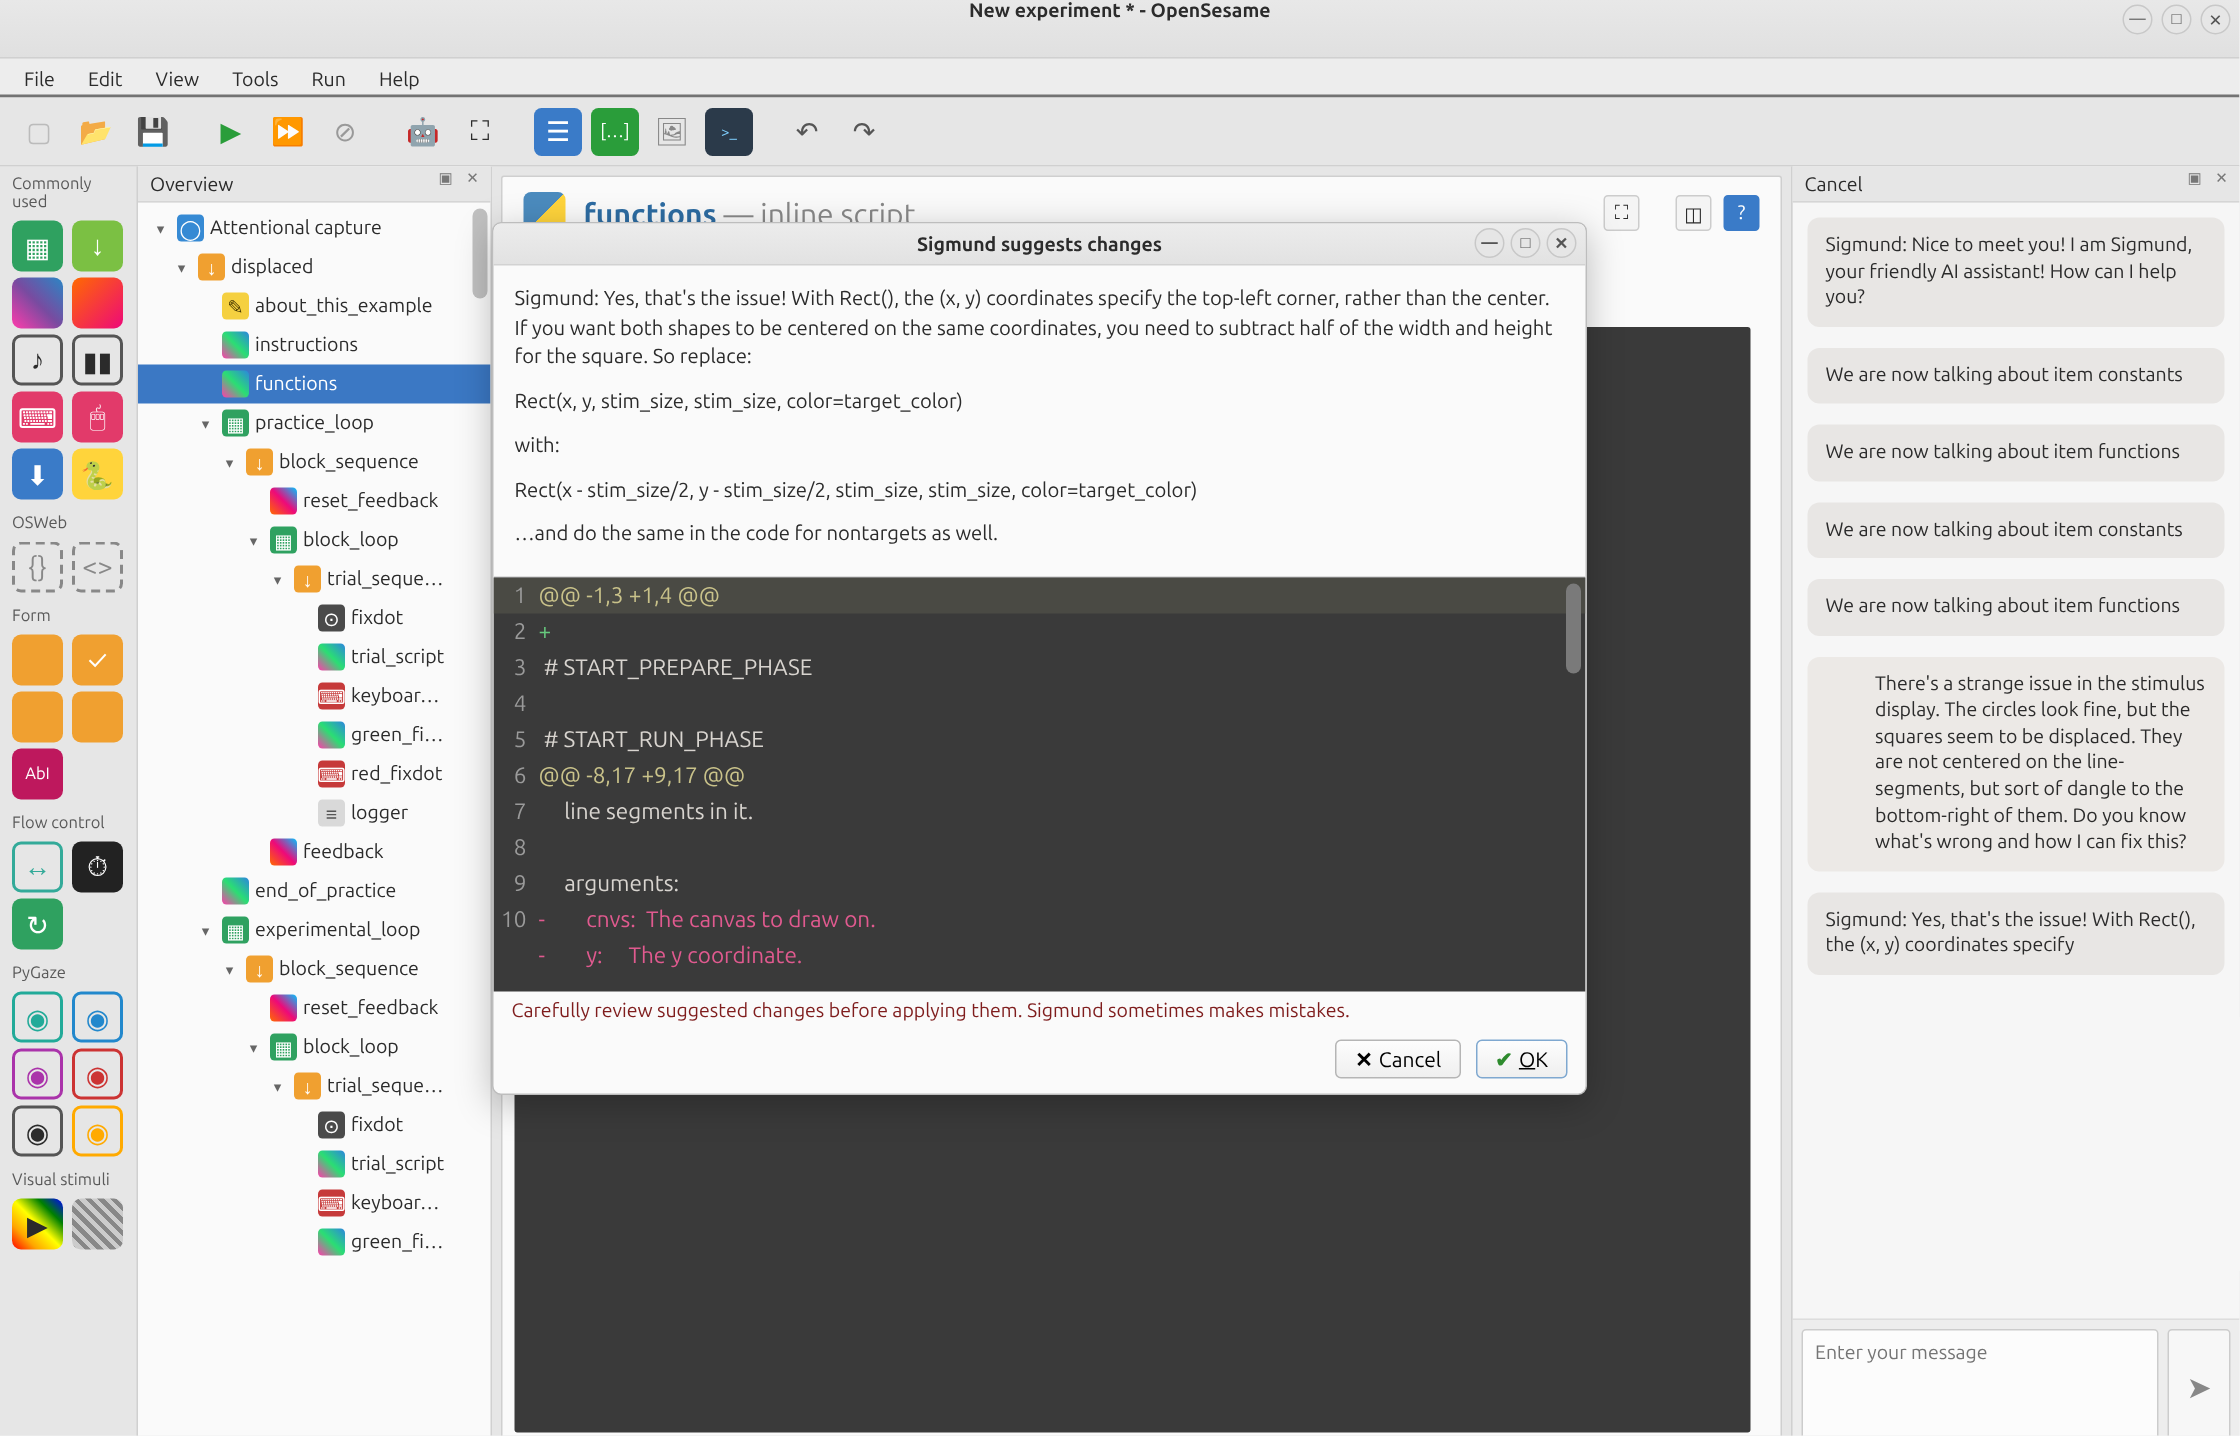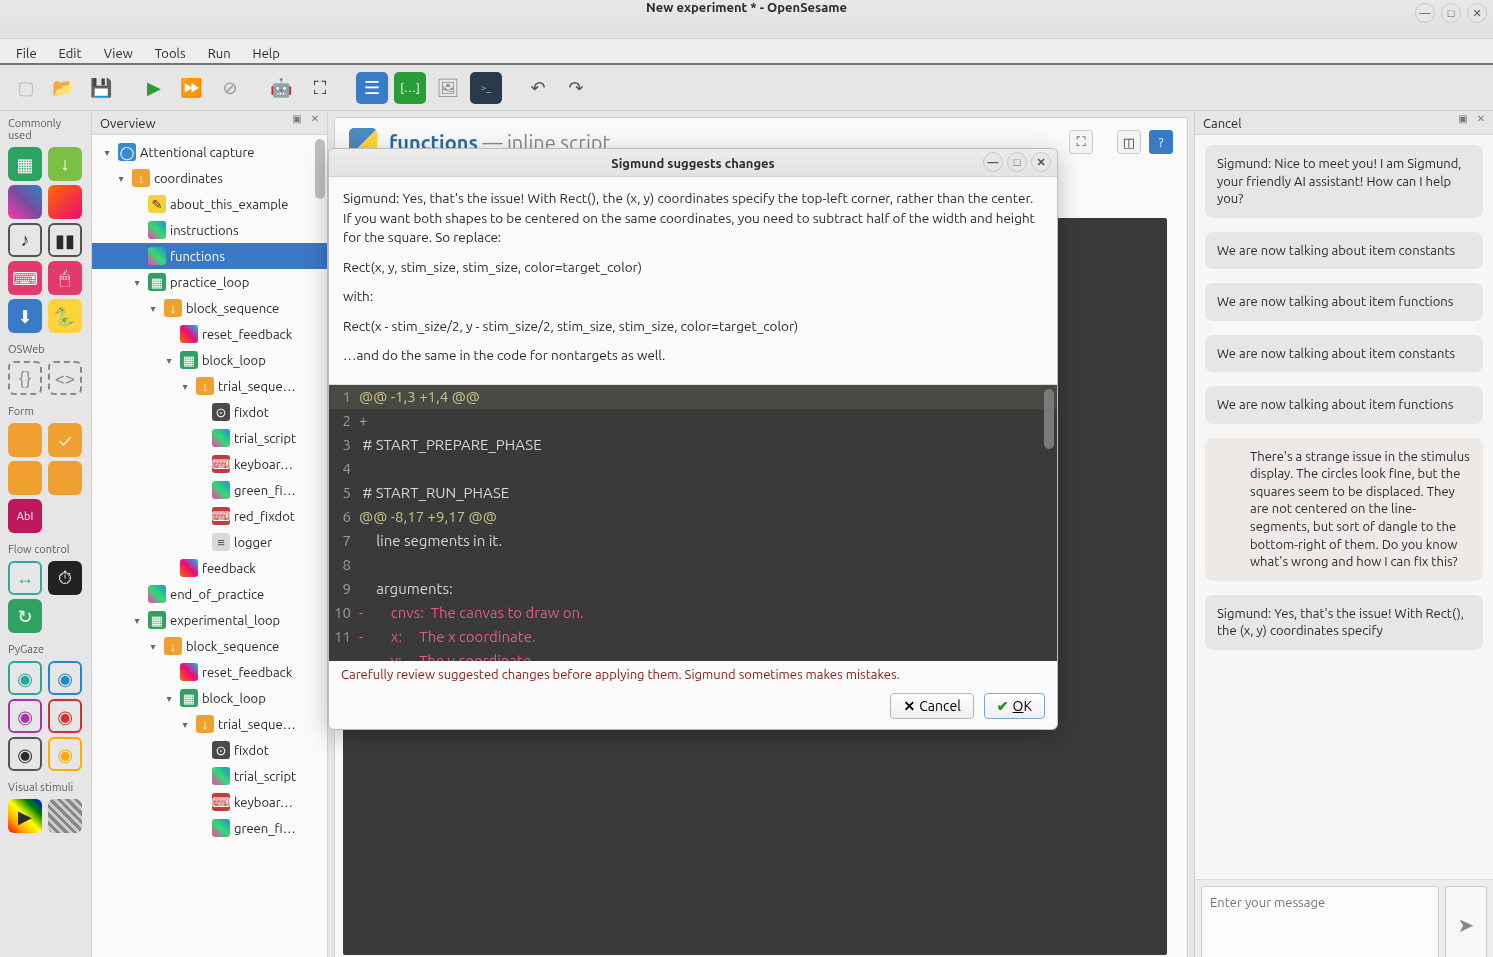--- a/index.html
+++ b/index.html
@@ -235,21 +235,21 @@
           <div class="tree-thumb"></div>
         </div>
     <div class="tree-row ind0">
           <span class="tree-arrow">▾</span>
           <span class="tree-icon ico-exp">◯</span>
           <span>Attentional capture</span>
         </div>
         <div class="tree-row ind1">
           <span class="tree-arrow">▾</span>
           <span class="tree-icon ico-seq">↓</span>
-          <span>coordinates</span>
+          <span>displaced</span>
         </div>
         <div class="tree-row ind2">
           <span class="tree-arrow"></span>
           <span class="tree-icon ico-note">✎</span>
           <span>about_this_example</span>
         </div>
         <div class="tree-row ind2">
           <span class="tree-arrow"></span>
           <span class="tree-icon ico-inline"></span>
           <span>instructions</span>
@@ -470,24 +470,20 @@
         </div>
         <div class="line">
           <span class="gut">9</span>
           <span class="txt ">     arguments:</span>
         </div>
         <div class="line">
           <span class="gut">10</span>
           <span class="txt del">-        cnvs:  The canvas to draw on.</span>
         </div>
         <div class="line">
-          <span class="gut">11</span>
-          <span class="txt del">-        x:     The x coordinate.</span>
-        </div>
-        <div class="line">
           <span class="gut"></span>
           <span class="txt del">-        y:     The y coordinate.</span>
         </div>
       </div>
     <div class="dlg-note">Carefully review suggested changes before applying them. Sigmund sometimes makes mistakes.</div>
     <div class="dlg-buttons">
       <button class="dlg-btn">
           <span class="x">✕</span>
           <span>Cancel</span>
         </button>

